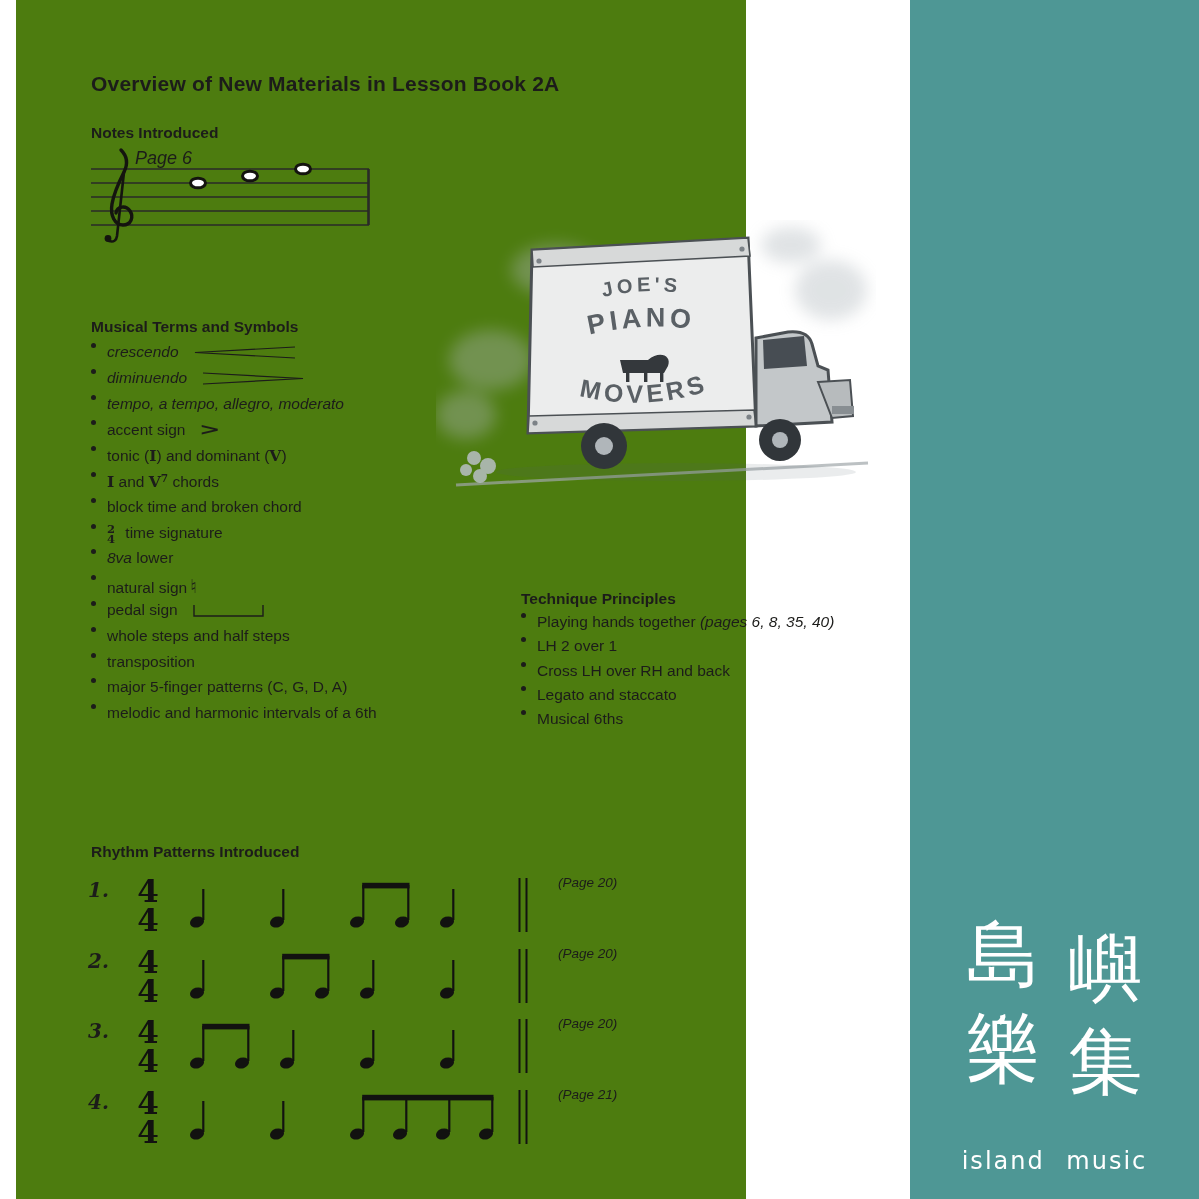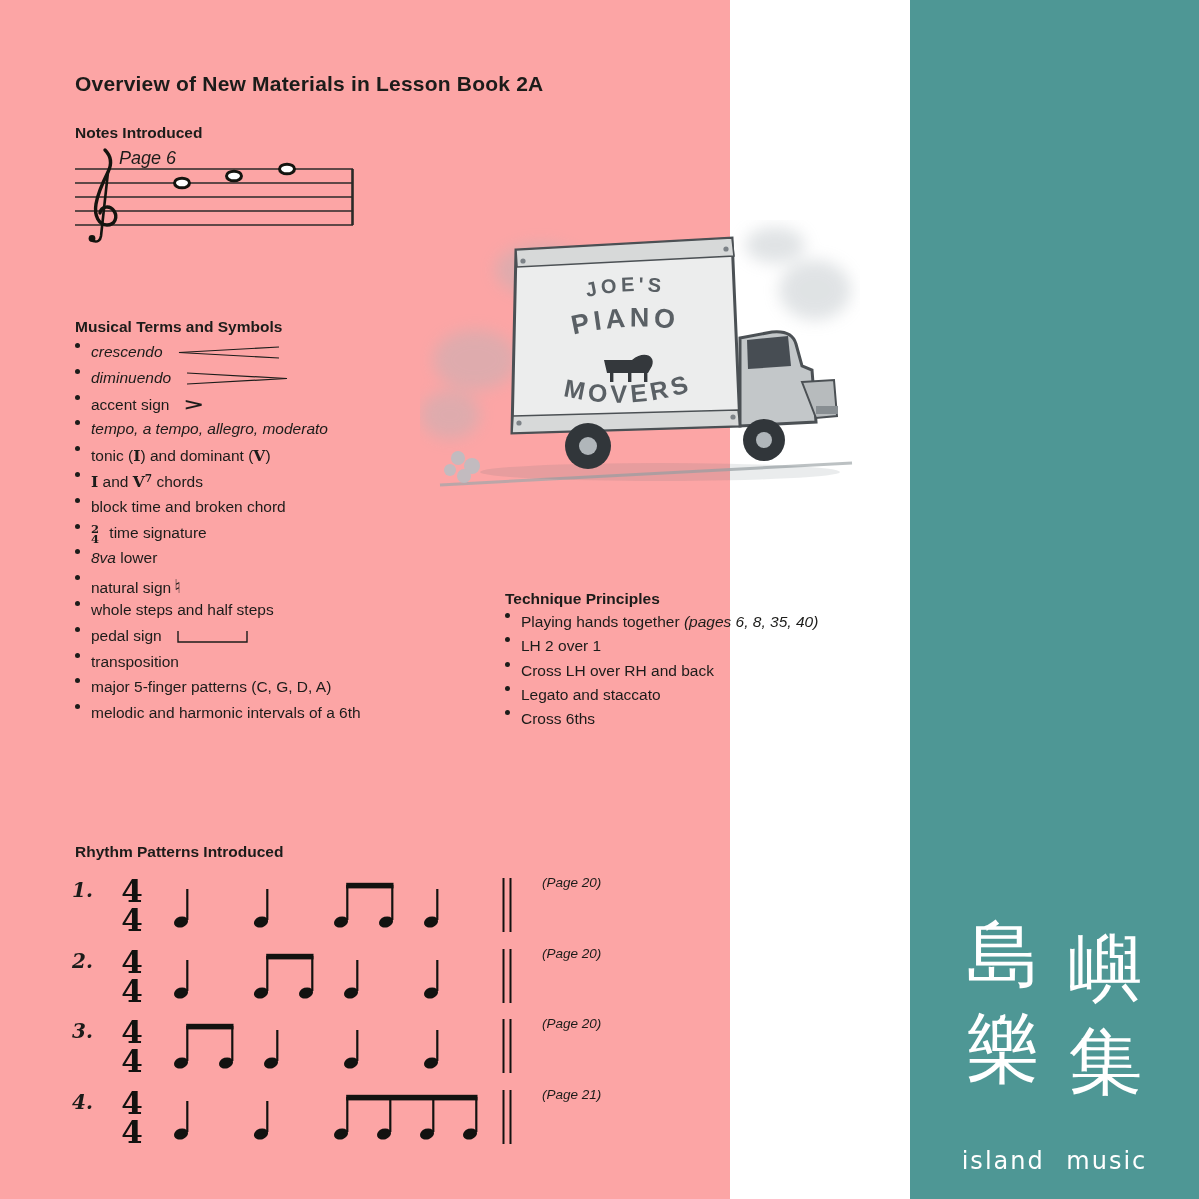--- a/index.html
+++ b/index.html
@@ -1,18 +1,18 @@
 <!DOCTYPE html>
 <html><head>
 <meta charset="utf-8">
 <style>
   *{margin:0;padding:0;box-sizing:border-box}
   body{width:1199px;height:1199px;position:relative;overflow:hidden;background:#ffffff;
        font-family:"Liberation Sans","DejaVu Sans",sans-serif;color:#1c1c1a}
-  .content{position:absolute;left:0;top:0;width:730px;height:1199px;background:#fca5a5}
+  .content{position:absolute;left:16px;top:0;width:730px;height:1199px;background:#4d7c0f}
   .page-title{position:absolute;left:75px;top:72px;font-size:21px;font-weight:bold;letter-spacing:.2px}
   .sec-heading{position:absolute;font-size:15.5px;font-weight:bold}
   #h-notes{left:75px;top:124px}
   #h-terms{left:75px;top:318px}
   #h-tech{left:505px;top:590px}
   #h-rhythm{left:75px;top:843px}
 
   
   .staff-wrap{position:absolute;left:75px;top:136px;width:284px;height:108px}
   .page6{position:absolute;left:44px;top:12px;font-style:italic;font-size:18px}
@@ -104,28 +104,28 @@
       </li>
       <li>
         <span class="bullet"></span>
         <span class="li-text"><span class="sg-i">diminuendo</span><svg width="104" height="15" viewBox="0 0 104 15" class="sym-svg">
             <line x1="2" y1="2" x2="102" y2="7.5" stroke="#1c1c1a" stroke-width="1.2"></line>
             <line x1="2" y1="13" x2="102" y2="7.5" stroke="#1c1c1a" stroke-width="1.2"></line>
           </svg></span>
       </li>
       <li>
         <span class="bullet"></span>
+        <span class="li-text"><span class="sg-i">tempo, a tempo, allegro, moderato</span></span>
+      </li>
+      <li>
+        <span class="bullet"></span>
         <span class="li-text"><span class="sg-r">accent sign</span><span class="sg-acc">&gt;</span></span>
       </li>
       <li>
         <span class="bullet"></span>
-        <span class="li-text"><span class="sg-i">tempo, a tempo, allegro, moderato</span></span>
-      </li>
-      <li>
-        <span class="bullet"></span>
         <span class="li-text"><span class="sg-r">tonic (</span><span class="sg-rn">I</span><span class="sg-r">) and dominant (</span><span class="sg-rn">V</span><span class="sg-r">)</span></span>
       </li>
       <li>
         <span class="bullet"></span>
         <span class="li-text"><span class="sg-rn">I</span><span class="sg-r"> and </span><span class="sg-rn">V</span><span class="sg-sup">7</span><span class="sg-r"> chords</span></span>
       </li>
       <li>
         <span class="bullet"></span>
         <span class="li-text"><span class="sg-r">block time and broken chord</span></span>
       </li>
@@ -133,30 +133,30 @@
         <span class="bullet"></span>
         <span class="li-text"><span class="sg-ts"><span class="ts-num">2</span><span class="ts-num">4</span></span><span class="sg-r"> time signature</span></span>
       </li>
       <li>
         <span class="bullet"></span>
         <span class="li-text"><span class="sg-i">8va</span><span class="sg-r"> lower</span></span>
       </li>
       <li>
         <span class="bullet"></span>
         <span class="li-text"><span class="sg-r">natural sign</span><span class="sg-nat">♮</span></span>
-      </li>
-      <li>
-        <span class="bullet"></span>
-        <span class="li-text"><span class="sg-r">whole steps and half steps</span></span>
       </li>
       <li>
         <span class="bullet"></span>
         <span class="li-text"><span class="sg-r">pedal sign</span><svg width="74" height="16" viewBox="0 0 74 16" class="sym-svg">
             <path d="M2 2 L2 13 L71 13 L71 2" stroke="#1c1c1a" stroke-width="1.4" fill="none"></path>
           </svg></span>
+      </li>
+      <li>
+        <span class="bullet"></span>
+        <span class="li-text"><span class="sg-r">whole steps and half steps</span></span>
       </li>
       <li>
         <span class="bullet"></span>
         <span class="li-text"><span class="sg-r">transposition</span></span>
       </li>
       <li>
         <span class="bullet"></span>
         <span class="li-text"><span class="sg-r">major 5-finger patterns (C, G, D, A)</span></span>
       </li>
       <li>
@@ -242,21 +242,21 @@
       <li>
         <span class="bullet"></span>
         <span class="li-text"><span class="sg-r">Cross LH over RH and back</span></span>
       </li>
       <li>
         <span class="bullet"></span>
         <span class="li-text"><span class="sg-r">Legato and staccato</span></span>
       </li>
       <li>
         <span class="bullet"></span>
-        <span class="li-text"><span class="sg-r">Cross 6ths</span></span>
+        <span class="li-text"><span class="sg-r">Musical 6ths</span></span>
       </li>
     </ul>
 
   <h2 class="sec-heading" id="h-rhythm">Rhythm Patterns Introduced</h2>
   <div id="patterns">
       <div class="rp-row">
         <span class="rp-num">1.</span>
         <svg width="420" height="72" viewBox="0 0 420 72" class="rp-svg">
           <text x="26" y="36" text-anchor="middle" class="ts-big">4</text>
           <text x="26" y="65" text-anchor="middle" class="ts-big">4</text>

